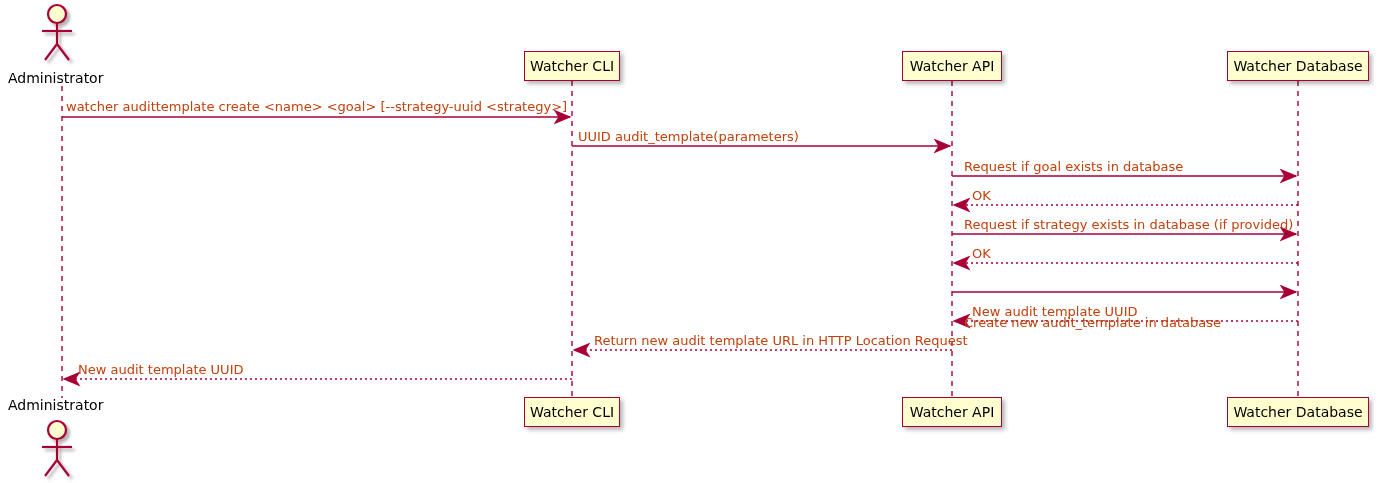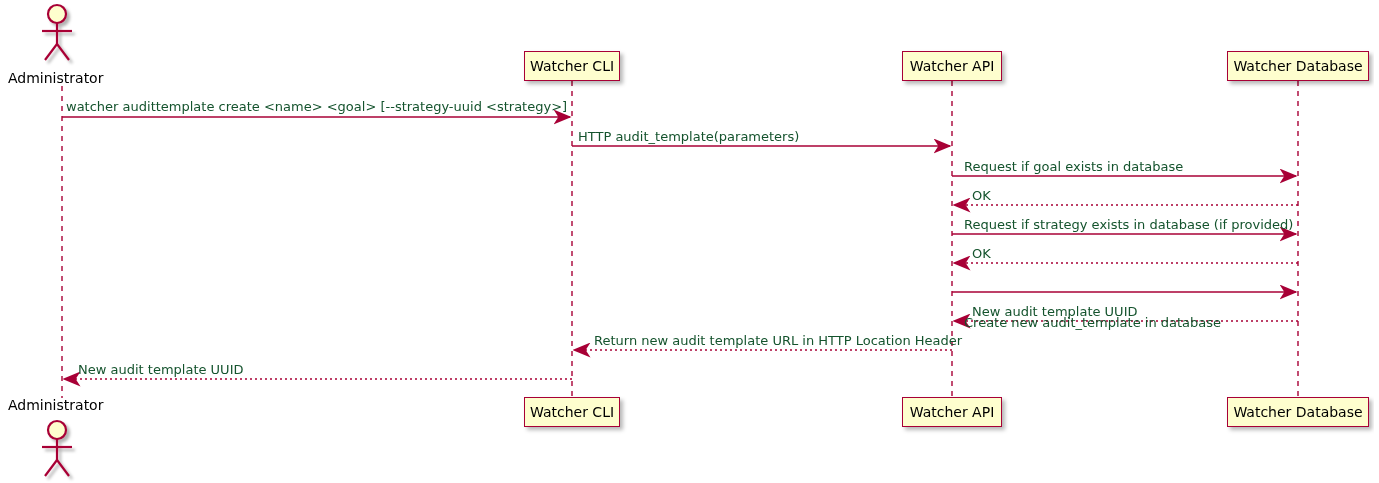--- a/index.html
+++ b/index.html
@@ -44,21 +44,21 @@
   }
   .actor-label {
     position: absolute;
     color: #000000;
     font-size: 14px;
     line-height: 1;
     white-space: nowrap;
   }
   .msg-label {
     position: absolute;
-    color: #14532d;
+    color: #c2410c;
     font-size: 13px;
     line-height: 1;
     white-space: nowrap;
   }
 </style>
 </head>
 <body>
 
 <div id="diagram">
 
@@ -117,23 +117,23 @@
 
   <div class="participant" style="left:524px; top:51px; width:96px;">Watcher CLI</div>
   <div class="participant" style="left:902px; top:51px; width:100px;">Watcher API</div>
   <div class="participant" style="left:1227px; top:51px; width:142px;">Watcher Database</div>
 
   <div class="participant" style="left:524px; top:397px; width:96px;">Watcher CLI</div>
   <div class="participant" style="left:902px; top:397px; width:100px;">Watcher API</div>
   <div class="participant" style="left:1227px; top:397px; width:142px;">Watcher Database</div>
 
   <div class="msg-label" style="left:66px; top:100px;">watcher audittemplate create &lt;name&gt; &lt;goal&gt; [--strategy-uuid &lt;strategy&gt;]</div>
-  <div class="msg-label" style="left:578px; top:130px;">HTTP audit_template(parameters)</div>
+  <div class="msg-label" style="left:578px; top:130px;">UUID audit_template(parameters)</div>
   <div class="msg-label" style="left:964px; top:160px;">Request if goal exists in database</div>
   <div class="msg-label" style="left:972px; top:189px;">OK</div>
   <div class="msg-label" style="left:964px; top:218px;">Request if strategy exists in database (if provided)</div>
   <div class="msg-label" style="left:972px; top:247px;">OK</div>
   <div class="msg-label" style="left:964px; top:276px;margin-top:40px;">Create new audit_template in database</div>
   <div class="msg-label" style="left:972px; top:305px;">New audit template UUID</div>
-  <div class="msg-label" style="left:594px; top:334px;">Return new audit template URL in HTTP Location Header</div>
+  <div class="msg-label" style="left:594px; top:334px;">Return new audit template URL in HTTP Location Request</div>
   <div class="msg-label" style="left:78px; top:363px;">New audit template UUID</div>
 
 </div>
 
 </body></html>

